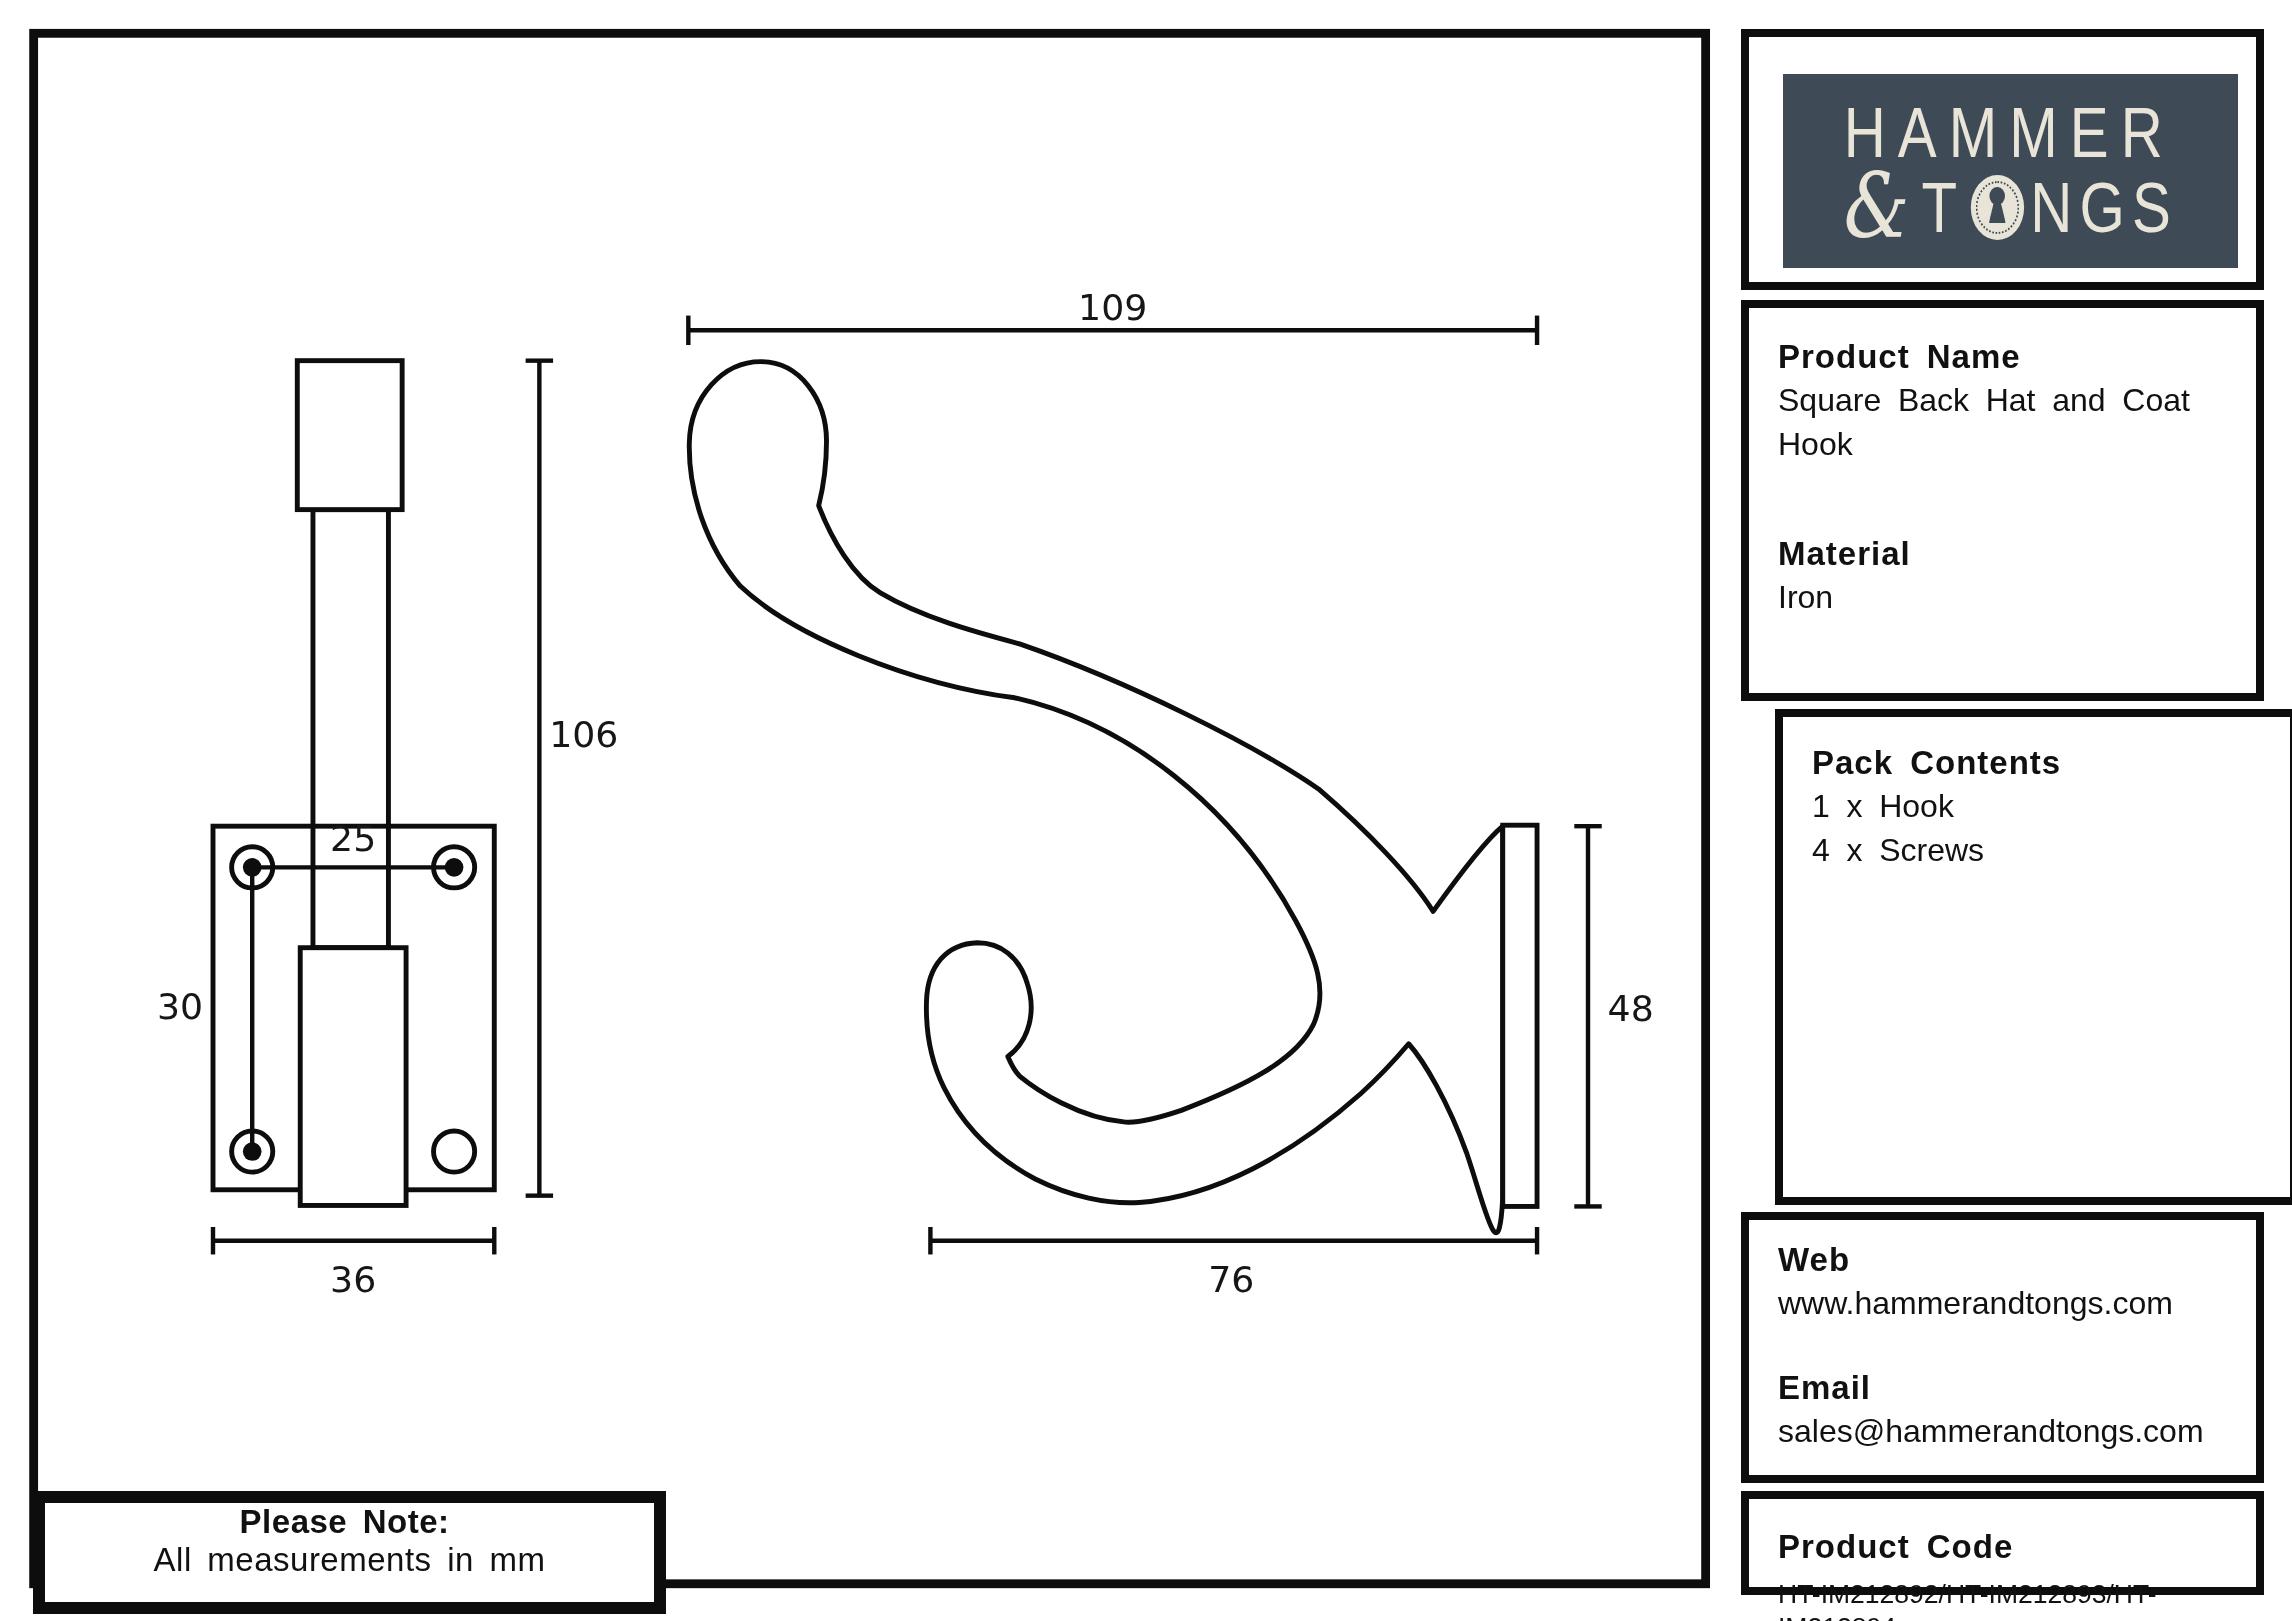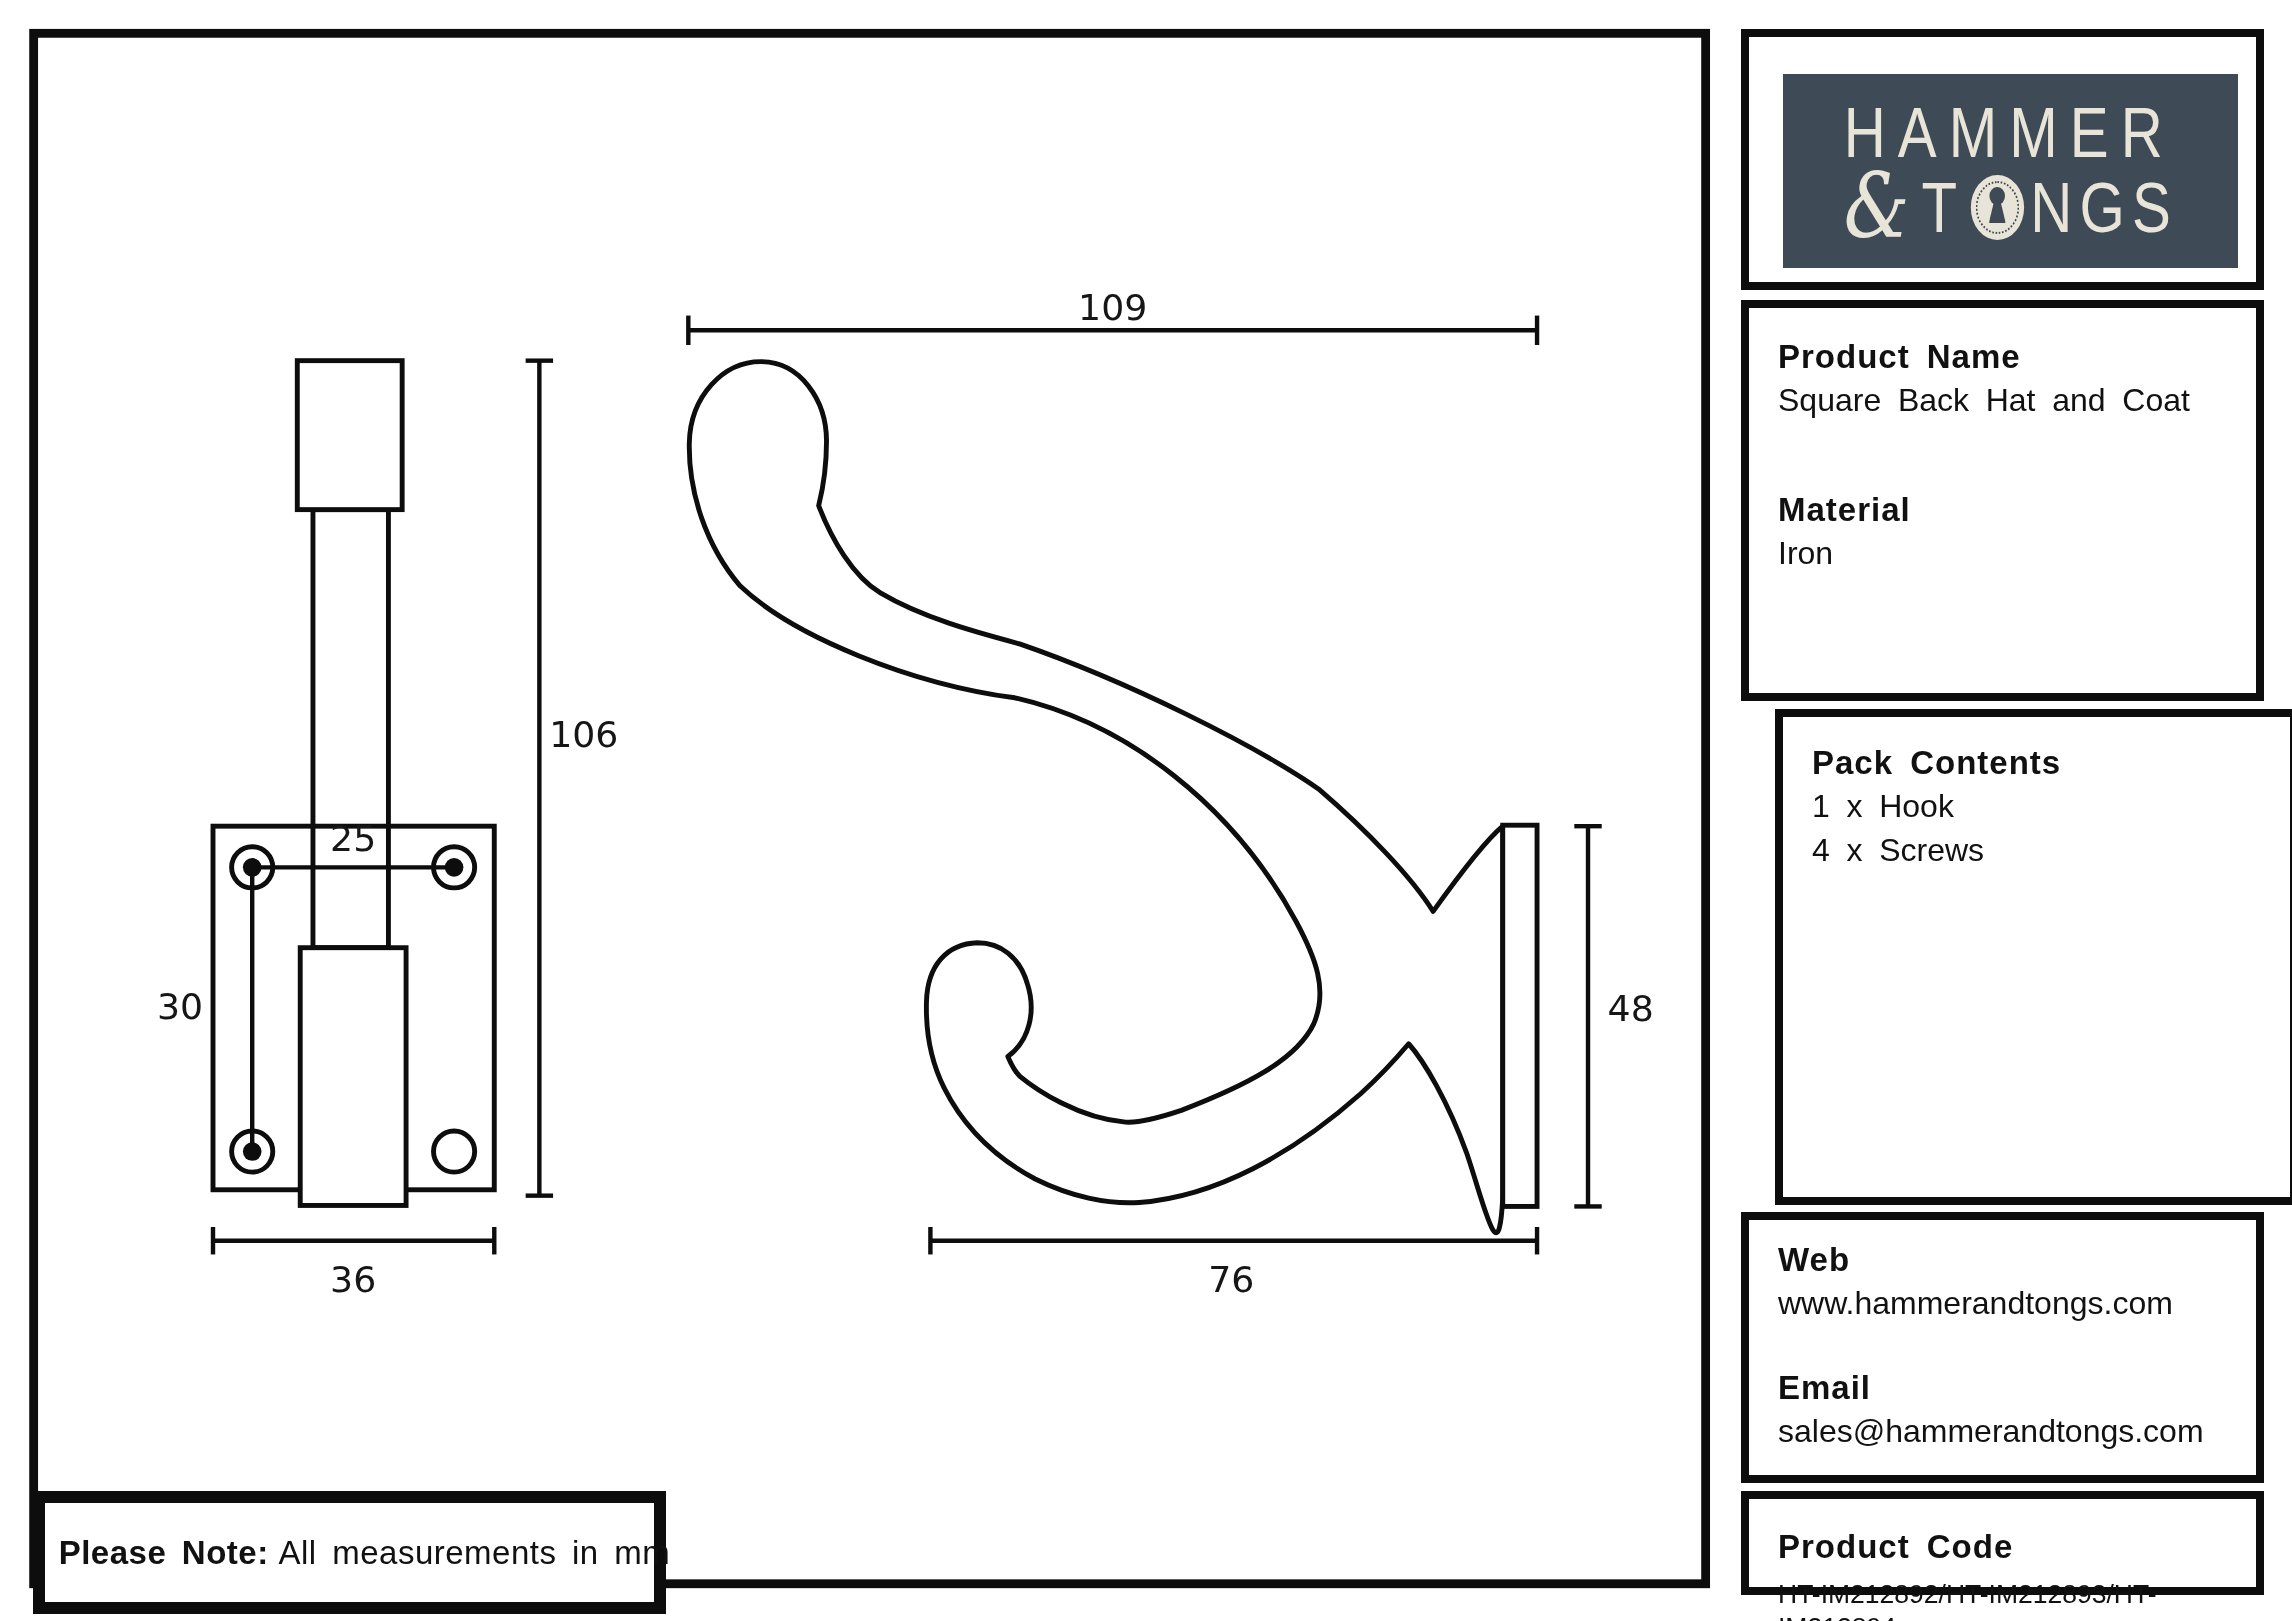--- a/index.html
+++ b/index.html
@@ -22,21 +22,21 @@
   .logo-l1{font-size:71px;letter-spacing:14.7px;line-height:73px;white-space:nowrap;}
   .logo-l2{font-size:71px;letter-spacing:8.8px;line-height:78px;display:flex;align-items:center;justify-content:center;white-space:nowrap;}
   .amp{font-family:"DejaVu Serif",serif;font-style:italic;font-size:90px;line-height:59px;margin-right:5.9px;position:relative;top:-2px;}
   .keyhole{position:relative;width:65px;height:65px;background:#e9e4d8;border-radius:50%;display:inline-block;margin:0 7.8px;}
   .keyhole::after{content:"";position:absolute;inset:5.9px;border:2.9px dotted #3e4a55;border-radius:50%;}
   .kh-shape{position:absolute;left:50%;top:11.8px;transform:translateX(-50%);width:18.6px;height:18.6px;background:#3e4a55;border-radius:50%;}
   .kh-shape::after{content:"";position:absolute;top:13.7px;left:50%;transform:translateX(-50%);width:20.6px;height:22.5px;background:#3e4a55;
                    clip-path:polygon(32% 0,68% 0,100% 100%,0% 100%);}
   
   #note-box{position:absolute;left:33px;top:1491px;width:633px;height:123px;background:#fff;border:12.7px solid #0d0d0d;
-            box-sizing:border-box;display:flex;align-items:center;padding:0 13.7px;font-size:33px;letter-spacing:0.5px;word-spacing:5.9px;white-space:nowrap;}
+            box-sizing:border-box;display:flex;align-items:center;padding:0 13.7px;font-size:33px;letter-spacing:0.5px;word-spacing:5.9px;white-space:nowrap;flex-direction:column;}
   #note-box .b{font-weight:bold;margin-right:9.8px;}
   
   svg{position:absolute;left:0;top:0;}
   .ln{stroke:#0d0d0d;stroke-width:5;fill:none;}
   .lnw{stroke:#0d0d0d;stroke-width:5;fill:#ffffff;}
   .dimln{stroke:#0d0d0d;stroke-width:4.5;fill:none;}
   .dim{font-family:"DejaVu Sans",sans-serif;font-size:37px;fill:#161616;}
 </style>
 </head>
 <body>
@@ -156,20 +156,21 @@
           </span>
         <span>NGS</span>
       </div>
     </div>
   </div>
 </div>
 
 <div class="panel" id="panel-product">
   <div class="h">Product Name</div>
   <div class="v">Square Back Hat and Coat</div>
+  <div class="v">Hook</div>
   <div class="h mt-gap">Material</div>
   <div class="v">Iron</div>
 </div>
 
 <div class="panel" id="panel-pack">
   <div class="h">Pack Contents</div>
   <div class="v">1 x Hook</div>
   <div class="v">4 x Screws</div>
 </div>
 

